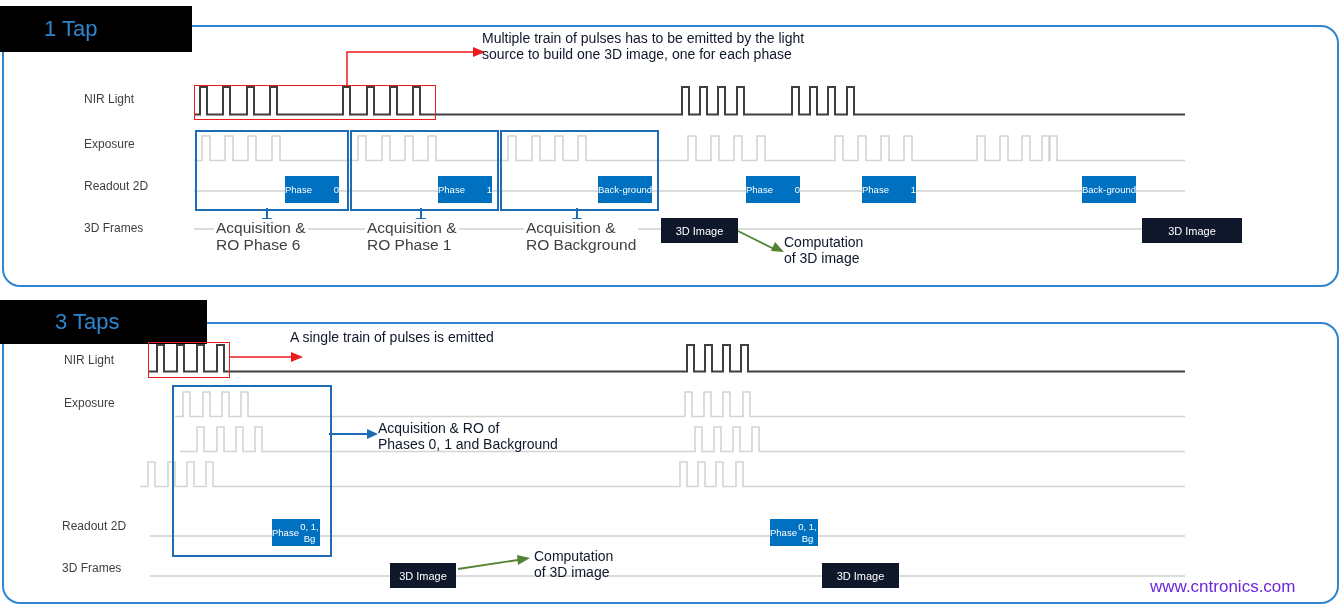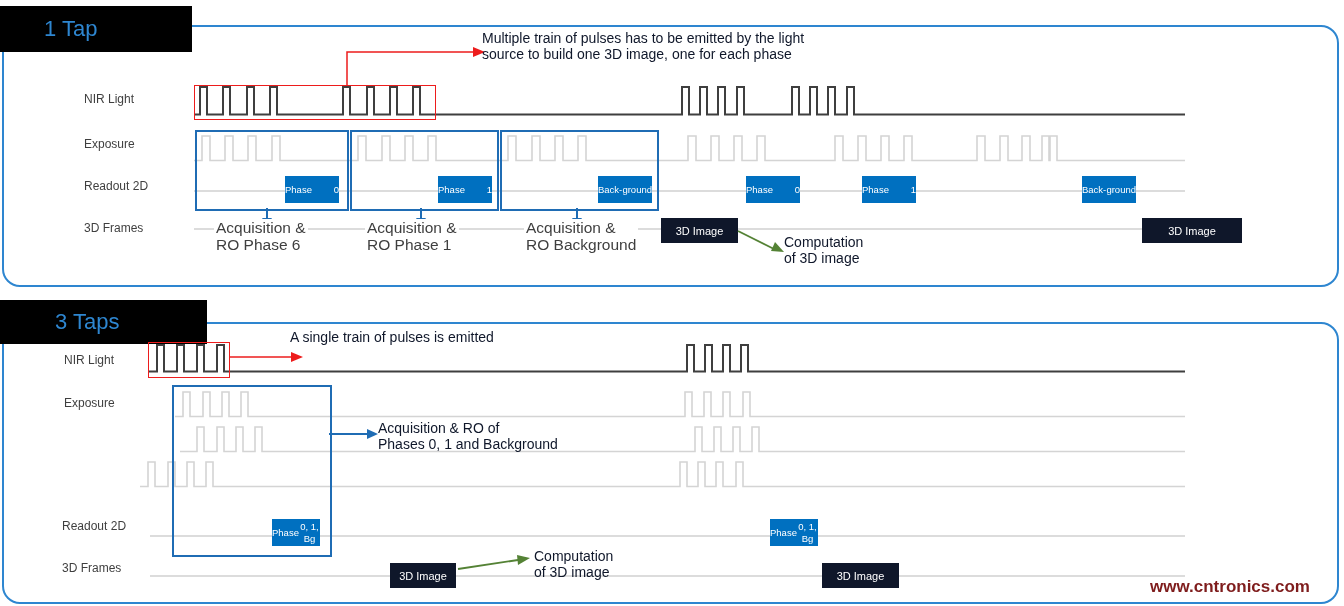--- a/index.html
+++ b/index.html
@@ -14,21 +14,21 @@
   .box-blue{position:absolute;border:2px solid #1f6cb4;background:transparent;}
   .badge-blue{position:absolute;background:#0070c0;color:#ffffff;font-size:9.5px;line-height:1.18;
               display:flex;flex-direction:row;align-items:center;justify-content:space-between;text-align:center;}
   .badge-green{position:absolute;background:#0f172a;color:#ffffff;font-size:11px;
                display:flex;align-items:center;justify-content:center;text-align:center;}
   .note{position:absolute;font-size:14px;line-height:16px;color:#0f172a;white-space:nowrap;}
   .acq{position:absolute;font-size:15.5px;line-height:17px;color:#3f3f3f;background:#ffffff;
        padding:0 2px;white-space:nowrap;}
   .note span,.acq span{display:block;}
   .arrow{position:absolute;overflow:visible;}
-  .watermark{position:absolute;font-size:17px;color:#7f1d1d;white-space:nowrap;font-weight:bold;}
+  .watermark{position:absolute;font-size:17px;color:#6d28d9;white-space:nowrap;}
 </style>
 </head>
 <body>
 
 <div class="canvas">
 
   <div class="panel-border" style="left:2px;top:25px;width:1333px;height:258px;"></div>
   <div class="panel-title" style="left:0;top:6px;width:148px;height:46px;padding-left:44px;">1 Tap</div>
 
   <div class="row-label" style="left:84px;top:92px;">NIR Light</div>

